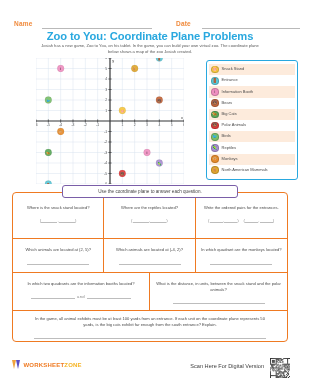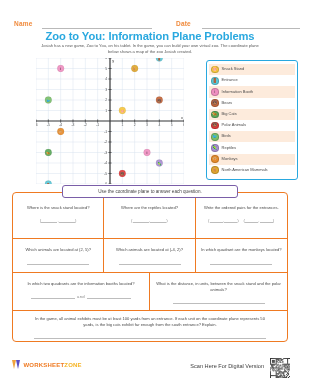--- a/index.html
+++ b/index.html
@@ -106,21 +106,21 @@
 </head>
 <body>
 
 <div class="namerow">
   <span class="nd-label" id="name-label">Name</span>
   <span class="nd-line" id="name-line"></span>
   <span class="nd-label" id="date-label">Date</span>
   <span class="nd-line" id="date-line"></span>
 </div>
 
-<div class="title">Zoo to You: Information Plane Problems</div>
+<div class="title">Zoo to You: Coordinate Plane Problems</div>
 <div class="subtitle">Josiah has a new game, Zoo to You, on his tablet. In the game, you can build your own virtual zoo. The coordinate plane below shows a map of the zoo Josiah created.</div>
 
 <div class="figure">
   <div class="plane">
     <svg class="grid-bg" viewBox="0 0 148 126">
         <line x1="0" y1="0" x2="0" y2="126" stroke="#d9e3ef" stroke-width="0.5"></line>
         <line x1="12.333333333333332" y1="0" x2="12.333333333333332" y2="126" stroke="#d9e3ef" stroke-width="0.5"></line>
         <line x1="24.666666666666664" y1="0" x2="24.666666666666664" y2="126" stroke="#d9e3ef" stroke-width="0.5"></line>
         <line x1="37" y1="0" x2="37" y2="126" stroke="#d9e3ef" stroke-width="0.5"></line>
         <line x1="49.33333333333333" y1="0" x2="49.33333333333333" y2="126" stroke="#d9e3ef" stroke-width="0.5"></line>

